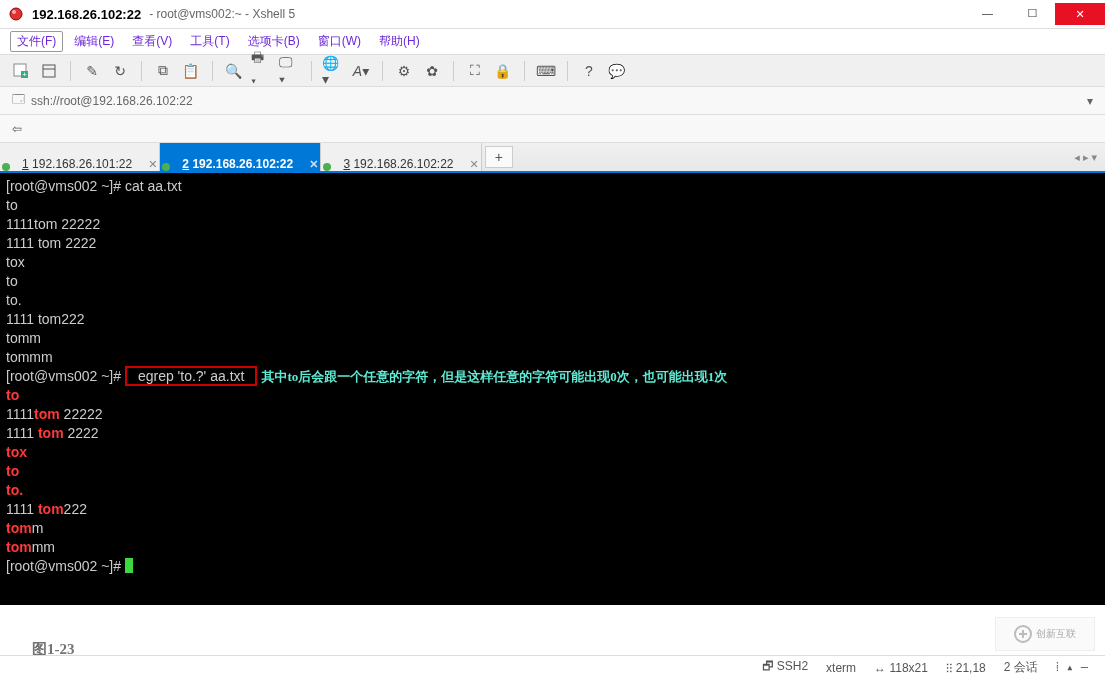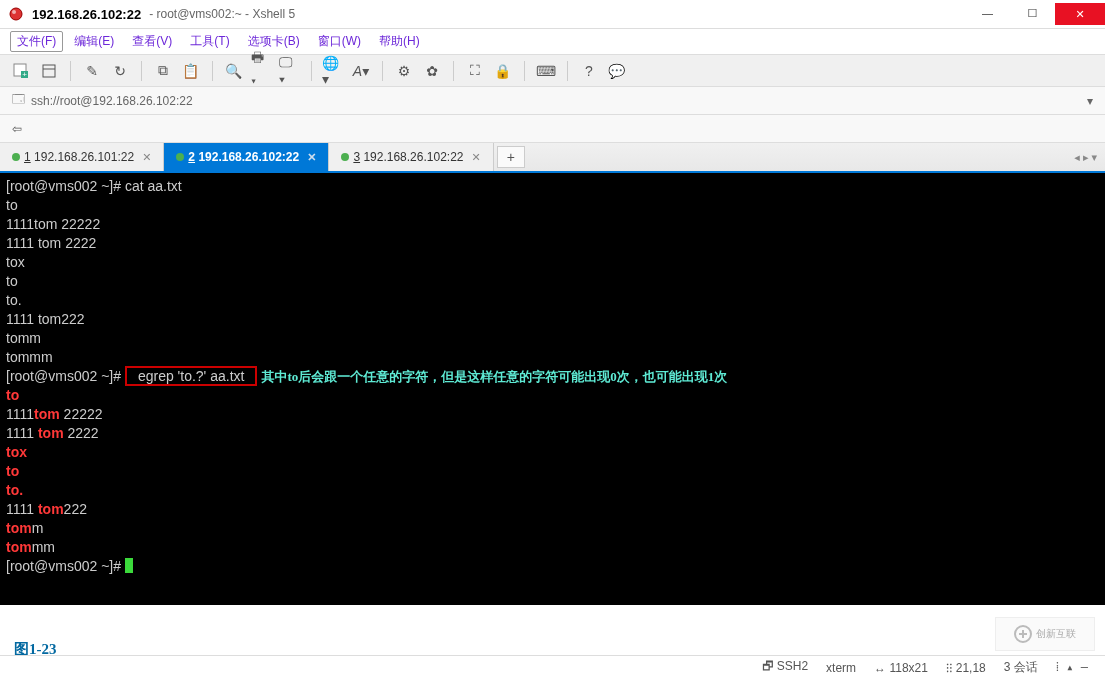--- a/index.html
+++ b/index.html
@@ -13,37 +13,37 @@
 .winbtn-close { background: #e81123; color: #fff; width: 50px; height: 22px; }
 .menubar { height: 26px; background: #fff; display: flex; align-items: center; padding: 0 10px; border-bottom: 1px solid #ddd; gap: 4px; }
 .menuitem { font-size: 12px; color: #6d28d9; padding: 2px 6px; cursor: pointer; border: 1px solid transparent; }
 .menubar .menuitem:first-child { border: 1px solid #999; border-radius: 2px; padding: 1px 6px; }
 .toolbar { height: 32px; background: #f0f0f0; border-bottom: 1px solid #ddd; display: flex; align-items: center; padding: 0 10px; gap: 6px; }
 .tool { width: 22px; height: 22px; display: flex; align-items: center; justify-content: center; color: #555; font-size: 14px; }
 .tool-sep { width: 1px; height: 20px; background: #ccc; margin: 0 4px; }
 .addressbar { height: 28px; background: #f8f8f8; border-bottom: 1px solid #ddd; display: flex; align-items: center; padding: 0 12px; font-size: 12px; color: #666; }
 .hintbar { height: 28px; background: #f8f8f8; border-bottom: 1px solid #ddd; display: flex; align-items: center; padding: 0 12px; font-size: 12px; color: #555; }
 .tabstrip { height: 30px; background: linear-gradient(#f0f0f0,#e8e8e8); border-bottom: 2px solid #0078d7; display: flex; align-items: stretch; padding-left: 0; }
-.tab { display: flex; align-items: center; padding: 0 12px; font-size: 12px; color: #333; border-right: 1px solid #ccc; background: #f0f0f0; gap: 4px; cursor: pointer; }
+.tab { display: flex; align-items: flex-end; padding: 0 2px; font-size: 12px; color: #333; border-right: 1px solid #ccc; background: #f0f0f0; gap: 12px; cursor: pointer; }
 .tab.active { background: #0078d7; color: #fff; font-weight: bold; }
 .tab .dot { width: 8px; height: 8px; border-radius: 50%; background: #4caf50; }
 .tab .x { color: #888; font-size: 11px; margin-left: 4px; }
 .tab.active .x { color: #cde; }
 .tab-add { width: 28px; display: flex; align-items: center; justify-content: center; font-size: 14px; color: #555; border: 1px solid #ccc; margin: 3px; background: #fafafa; cursor: pointer; }
 .tab-nav { margin-left: auto; display: flex; align-items: center; padding-right: 8px; color: #888; font-size: 11px; }
 .terminal { background: #000; color: #ccc; font-family: "Consolas", "Courier New", monospace; font-size: 14px; line-height: 19px; padding: 4px 6px; height: 432px; overflow-y: auto; position: relative; }
 .terminal::-webkit-scrollbar { width: 16px; }
 .terminal::-webkit-scrollbar-track { background: #f0f0f0; }
 .terminal::-webkit-scrollbar-thumb { background: #c0c0c0; }
 .term-line { white-space: pre; }
 .hl-red { color: #ff3838; font-weight: bold; }
 .boxed-cmd { border: 2px solid #c00; padding: 0 11px; display: inline; }
 .annotation { color: #5eead4; font-weight: bold; font-family: Liberation Serif, serif; font-size: 13px; margin-left: 4px; }
 .cursor { display: inline-block; width: 8px; height: 15px; background: #3bd93b; vertical-align: -2px; }
-.fig-label { position: absolute; left: 14px; top: 640px; color: #0369a1; font-weight: bold; font-size: 15px; font-family: "Microsoft YaHei"; }
+.fig-label { position: absolute; left: 32px; top: 640px; color: #737373; font-weight: bold; font-size: 15px; font-family: "Microsoft YaHei"; }
 .statusbar { position: absolute; left: 0; right: 0; bottom: 0; height: 24px; background: #fff; border-top: 1px solid #ddd; display: flex; align-items: center; justify-content: flex-end; padding: 0 17px; font-size: 12px; color: #555; gap: 18px; }
 .watermark { position: absolute; right: 10px; bottom: 28px; width: 100px; height: 34px; background: #fafafa; border: 1px solid #eee; border-radius: 0; display: flex; align-items: center; justify-content: center; font-size: 10px; color: #aaa; }
 .watermark svg { margin-right: 4px; }
 </style>
 </head>
 <body>
 
 <div class="titlebar">
   <span class="titlebar-icon">
     <svg viewBox="0 0 16 16" width="16" height="16">
@@ -173,15 +173,15 @@
       <line x1="9" y1="5" x2="9" y2="13" stroke="#bbb" stroke-width="2"></line>
     </svg>
   <span>创新互联</span>
 </div>
 
 <div class="statusbar">
   <span>🗗 <span>SSH2</span></span>
   <span>xterm</span>
   <span>↔ <span>118x21</span></span>
   <span>⁝⁝ <span>21,18</span></span>
-  <span>3 会话</span>
+  <span>2 会话</span>
   <span style="font-family:monospace;">⁞ ▴ —</span>
 </div>
 
 </body></html>

